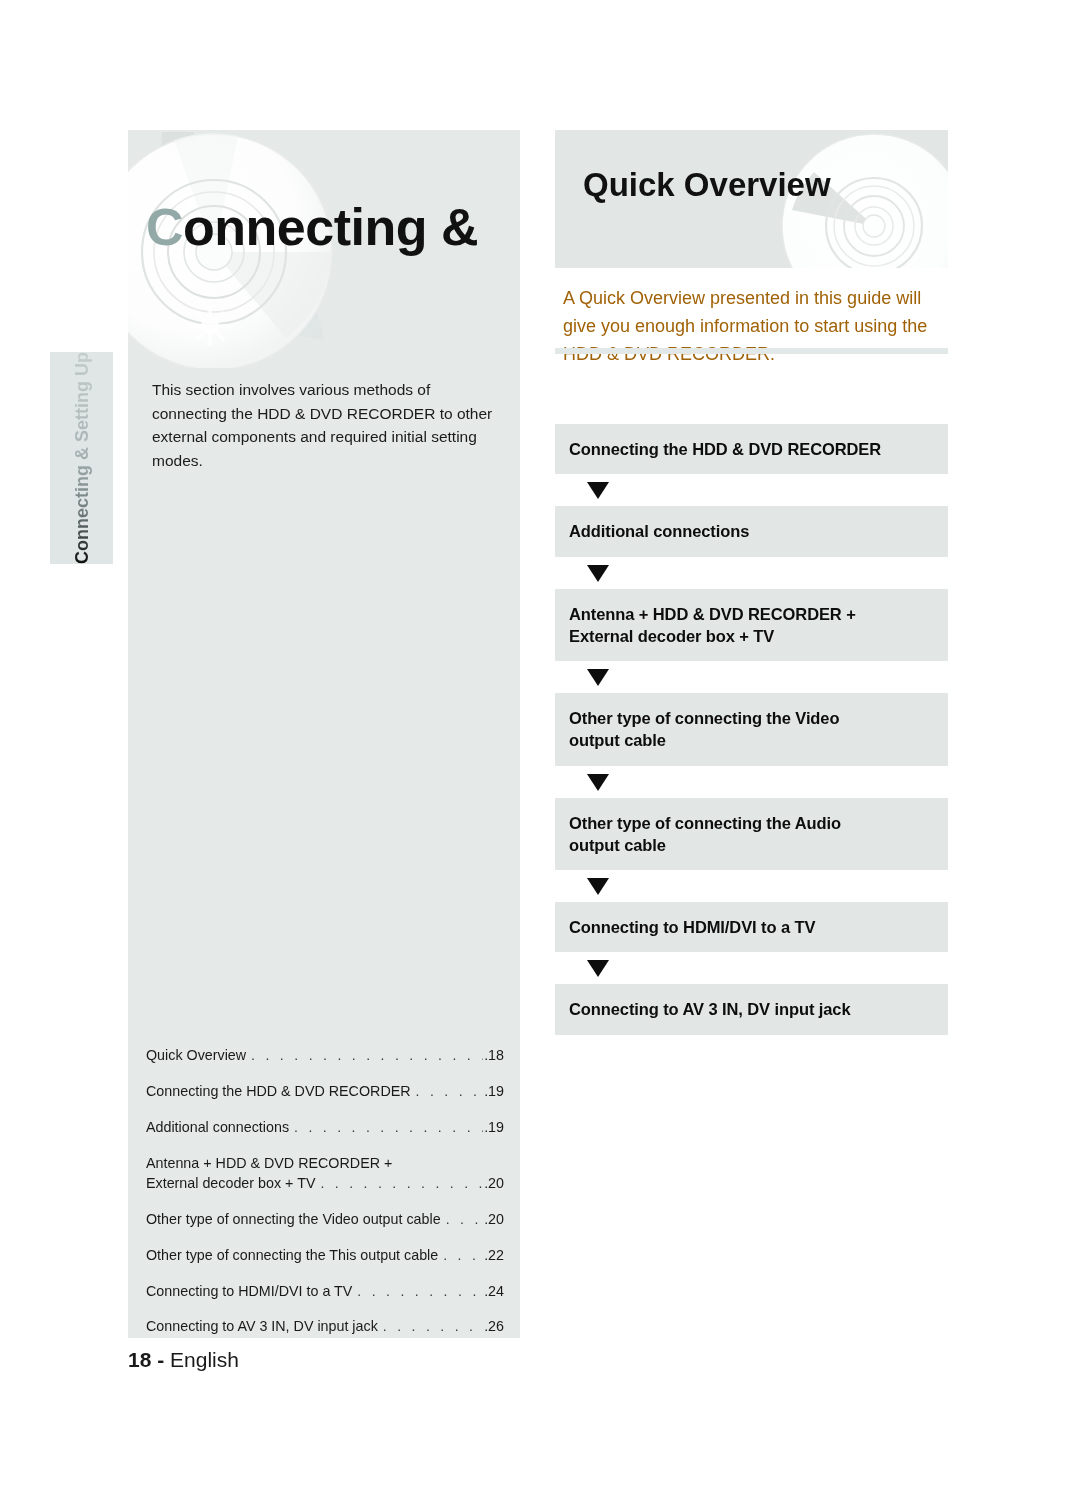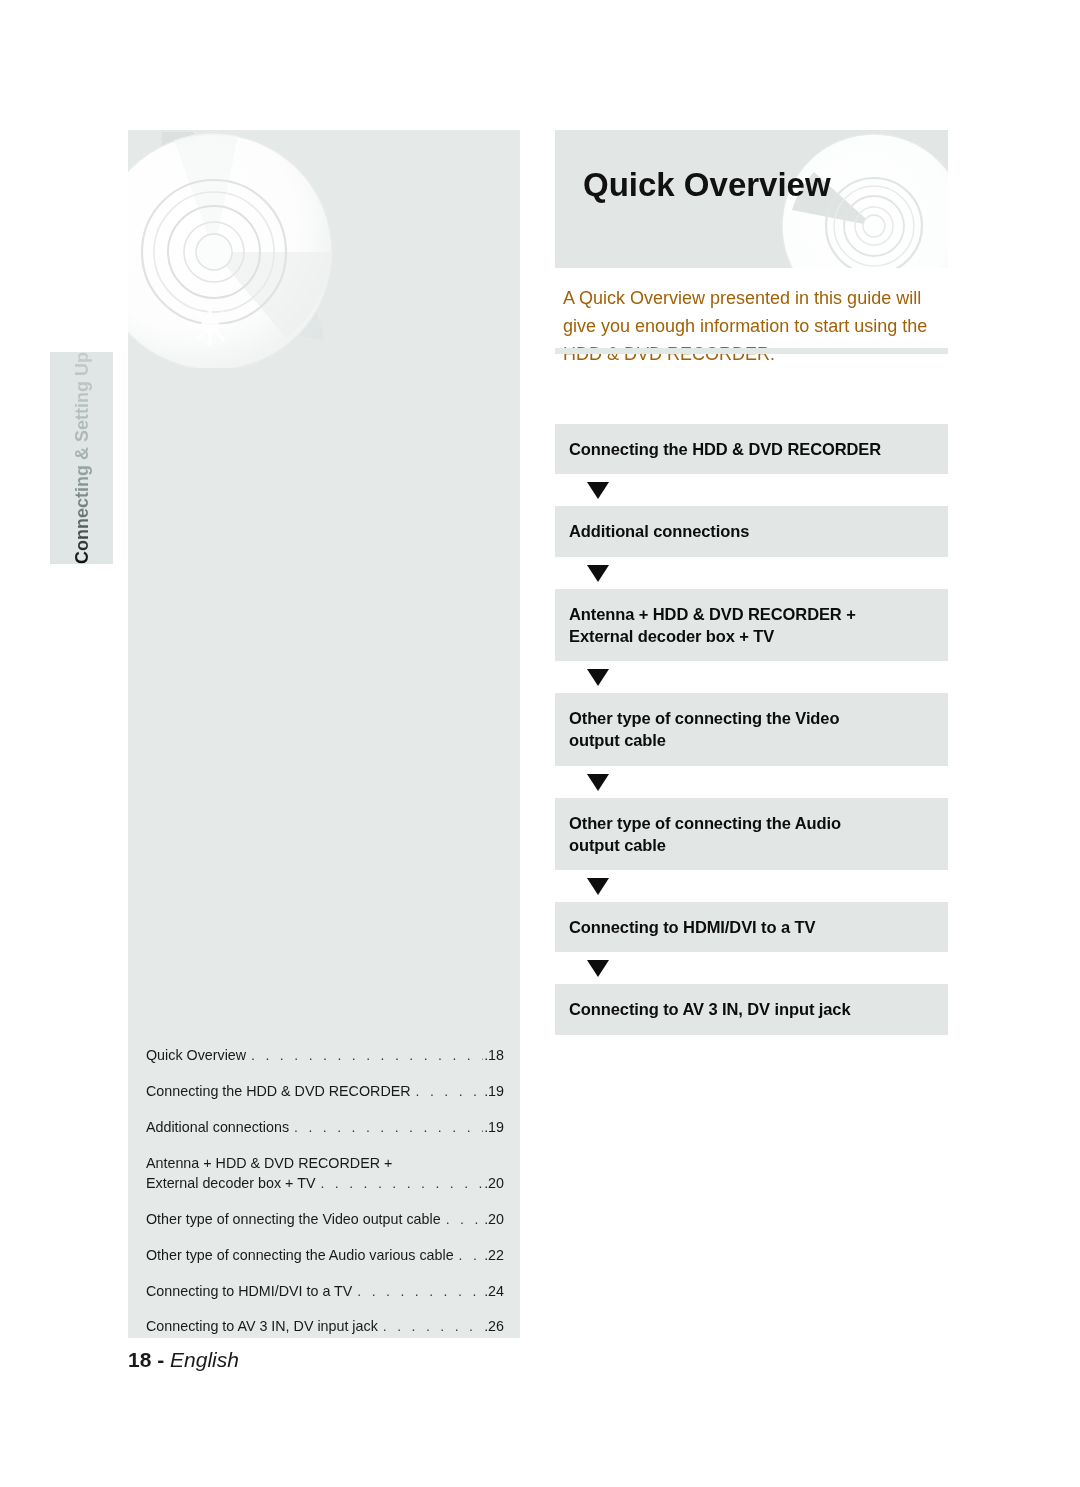--- a/index.html
+++ b/index.html
@@ -129,21 +129,21 @@
 
   
   .footer {
     position: absolute;
     left: 128px;
     top: 1348px;
     font-size: 21px;
     color: #1a1a1a;
   }
   .footer .pg { font-weight: bold; }
-  .footer .lang { font-weight: normal; font-style: italic; }
+  .footer .lang { font-weight: normal; }
 
   
   .right-col {
     position: absolute;
     left: 555px;
     top: 130px;
     width: 393px;
   }
 
   .qo-header {
@@ -266,22 +266,26 @@
             <line x1="0" y1="-19" x2="0" y2="19"></line>
             <line x1="-19" y1="0" x2="19" y2="0"></line>
             <line x1="-13" y1="-13" x2="13" y2="13"></line>
             <line x1="13" y1="-13" x2="-13" y2="13"></line>
           </g>
         </g>
       </svg>
     </div>
 
     <div class="section-title">
+      <div>
+        <span class="accent">C</span><span>onnecting &amp;</span>
+      </div>
     </div>
 
+    <div class="intro-para">This section involves various methods of connecting the HDD &amp; DVD RECORDER to other external components and required initial setting modes.</div>
 
     <div class="toc">
         <div class="toc-entry">
           <div class="toc-line">
             <span class="toc-label">Quick Overview</span>
             <span class="toc-dots">. . . . . . . . . . . . . . . . . . . . . . . . . . . . . . . . . . . . . . . . . . . . . . . . . . . . .</span>
             <span class="toc-page">.18</span>
           </div>
         </div>
         <div class="toc-entry">
@@ -308,21 +312,21 @@
         </div>
         <div class="toc-entry">
           <div class="toc-line">
             <span class="toc-label">Other type of onnecting the Video output cable</span>
             <span class="toc-dots">. . . . . . . . . . . . . . . . . . . . . . . . . . . . . . . . . . . . . . . . . . . . . . . . . . . . .</span>
             <span class="toc-page">.20</span>
           </div>
         </div>
         <div class="toc-entry">
           <div class="toc-line">
-            <span class="toc-label">Other type of connecting the Audio various cable</span>
+            <span class="toc-label">Other type of connecting the This output cable</span>
             <span class="toc-dots">. . . . . . . . . . . . . . . . . . . . . . . . . . . . . . . . . . . . . . . . . . . . . . . . . . . . .</span>
             <span class="toc-page">.22</span>
           </div>
         </div>
         <div class="toc-entry">
           <div class="toc-line">
             <span class="toc-label">Connecting to HDMI/DVI to a TV</span>
             <span class="toc-dots">. . . . . . . . . . . . . . . . . . . . . . . . . . . . . . . . . . . . . . . . . . . . . . . . . . . . .</span>
             <span class="toc-page">.24</span>
           </div>

